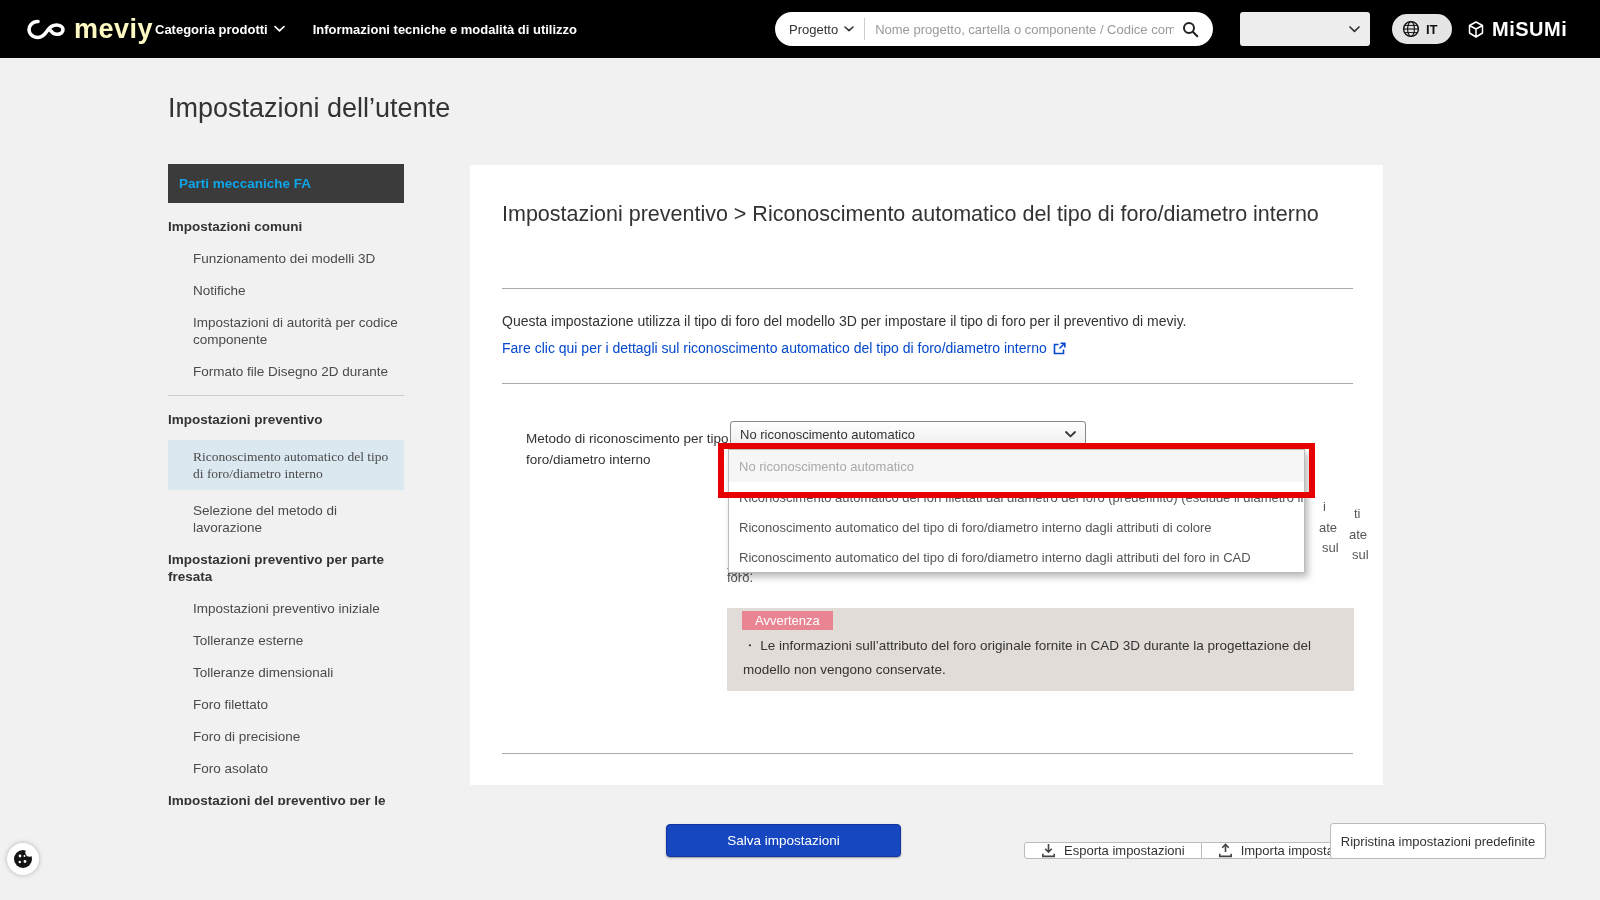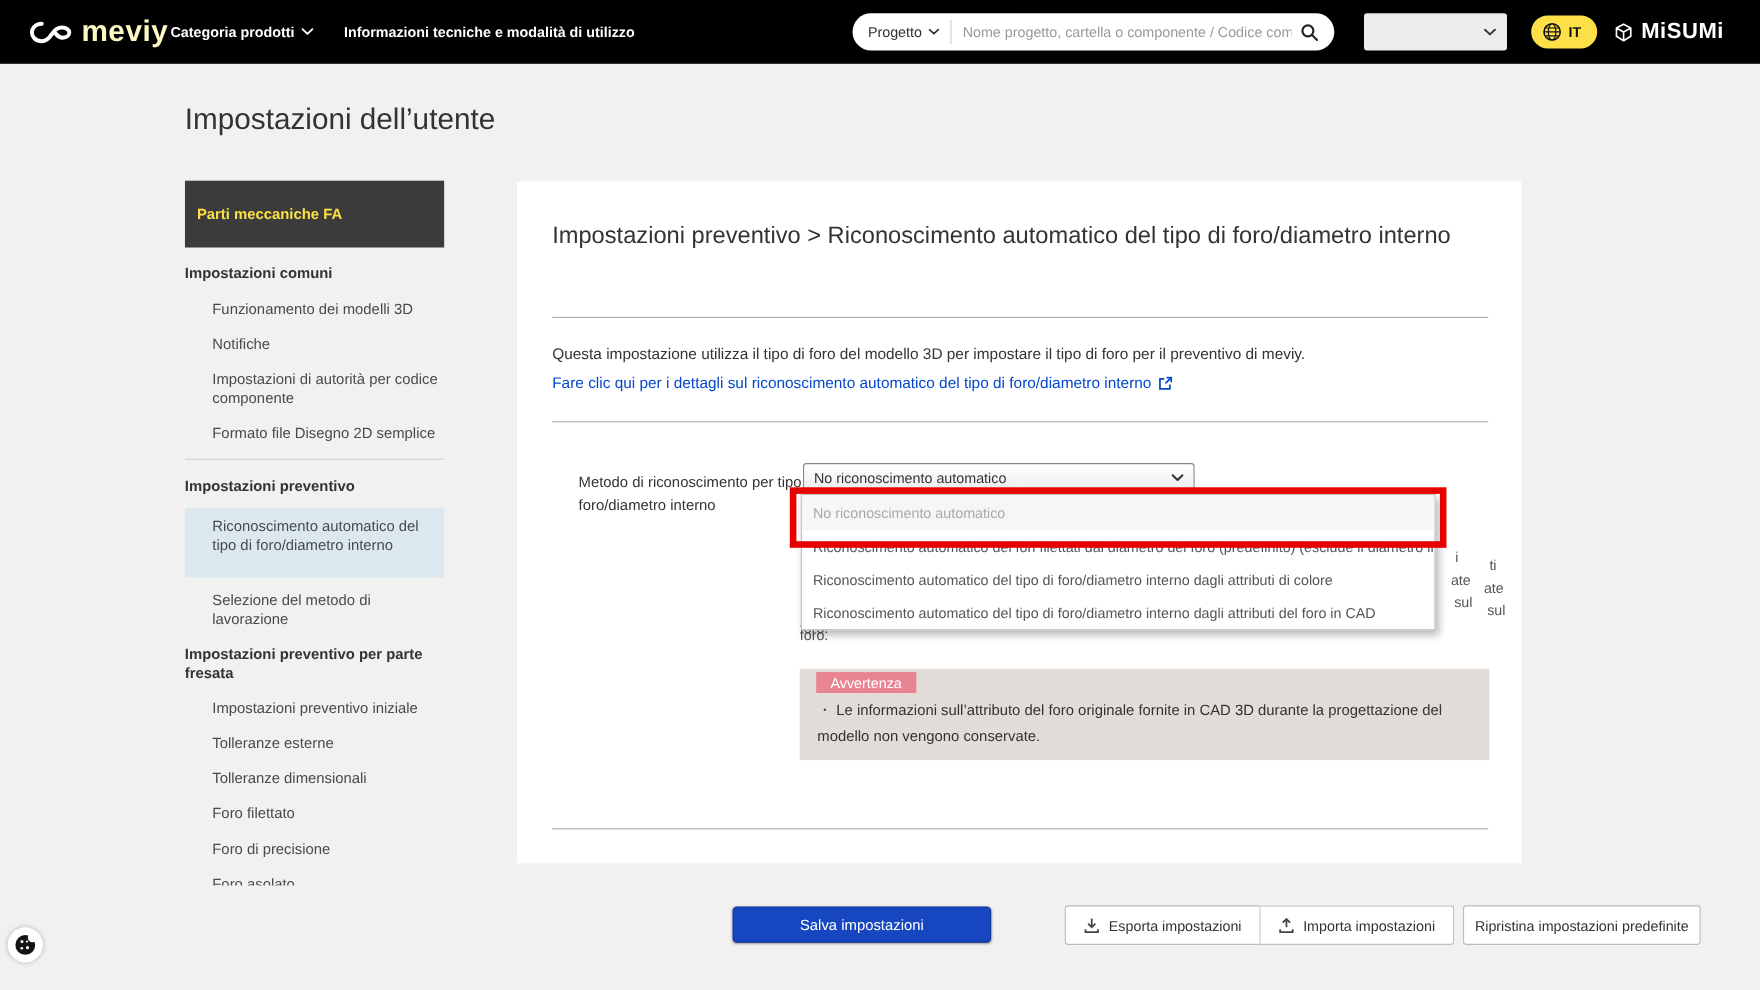--- a/index.html
+++ b/index.html
@@ -17,34 +17,34 @@
   .brand { left:26px; display:flex; align-items:center; gap:6px; cursor:pointer; }
   .brand-text { color:#fef9c3; font-size:27px; font-weight:bold; letter-spacing:.5px; }
   .topnav { left:155px; display:flex; align-items:center; gap:28px; }
   .nav-link { color:#fff; font-size:13px; font-weight:bold; display:flex; align-items:center; gap:6px; cursor:pointer; }
   .search-pill { left:775px; width:438px; height:34px; background:#fff; border-radius:17px; display:flex; align-items:center; padding:0 12px 0 14px; }
   .search-scope { display:flex; align-items:center; gap:6px; font-size:13px; color:#333; padding-right:10px; border-right:1px solid #ccc; height:22px; cursor:pointer; white-space:nowrap; }
   .search-input { flex:1; border:none; outline:none; font-size:13px; padding:0 6px 0 10px; font-family:"Liberation Sans", sans-serif; color:#333; min-width:0; background:transparent; }
   .search-input::placeholder { color:#999; }
   .search-btn { display:flex; align-items:center; cursor:pointer; padding:2px; }
   .empty-select { left:1240px; width:130px; height:34px; background:#ededed; border-radius:3px; display:flex; align-items:center; justify-content:flex-end; padding:0 10px; cursor:pointer; }
-  .lang-pill { left:1392px; height:30px; background:#fde047; border-radius:16px; display:flex; align-items:center; gap:6px; padding:0 14px 0 10px; cursor:pointer; }
+  .lang-pill { left:1392px; height:30px; background:#e5e5e5; border-radius:16px; display:flex; align-items:center; gap:6px; padding:0 14px 0 10px; cursor:pointer; }
   .lang-pill span { font-size:13px; font-weight:bold; color:#111; }
   .misumi { left:1466px; display:flex; align-items:center; gap:6px; cursor:pointer; }
   .misumi span { color:#fff; font-size:20px; font-weight:bold; letter-spacing:.5px;text-align:center; }
 
   
   .page-title { position:absolute; left:168px; top:93px; font-size:27px; font-weight:normal; color:#333; margin:0; }
 
   
   .sidebar { position:absolute; left:168px; top:164px; width:236px; height:641px; overflow:hidden; }
-  .side-dark { background:#3b3b3b; color:#fde047; font-weight:bold; font-size:13.5px; padding:23px 11px; cursor:pointer; }
+  .side-dark { background:#3b3b3b; color:#0ea5e9; font-weight:bold; font-size:13.5px; padding:12px 11px; cursor:pointer; }
   .side-section { font-weight:bold; color:#333; font-size:13.5px; margin:15px 0 0; line-height:17px; cursor:pointer; }
   .side-item { color:#4a4a4a; font-size:13.5px; margin:15px 0 0 25px; line-height:17px; cursor:pointer; }
-  .side-item.active { background:#dce8f0; margin:12px 0 0 0; padding:8px 8px 21px 25px; }
+  .side-item.active { background:#dce8f0; margin:12px 0 0 0; padding:8px 8px 8px 25px;font-family:Liberation Serif, serif; }
   .side-item.after-active { margin-top:12px; }
   .side-divider { border-top:1px solid #ccc; margin-top:15px; }
 
   
   .card { position:absolute; left:470px; top:165px; width:913px; height:620px; background:#fff; }
   .card-title { position:absolute; left:32px; top:30px; width:830px; font-size:21.5px; font-weight:normal; color:#333; line-height:38px; margin:0; }
   .hr { position:absolute; left:32px; right:30px; border-top:1px solid #aaa; height:0; }
   .hr1 { top:123px; } .hr2 { top:218px; } .hr3 { top:588px; }
   .desc { position:absolute; left:32px; top:148px; font-size:14px; color:#333; margin:0; }
   .link-row { position:absolute; left:32px; top:175px; display:flex; align-items:center; gap:6px; cursor:pointer; }
@@ -64,21 +64,21 @@
   .frag-r3 { left:849px; top:355px; } .frag-r4 { left:879px; top:362px; }
   .frag-r5 { left:852px; top:375px; } .frag-r6 { left:882px; top:382px; }
   .warning { position:absolute; left:257px; top:443px; width:627px; height:83px; background:#e1dcd8; }
   .warn-label { position:absolute; left:15px; top:3px; background:#e98492; color:#fff; font-size:13px; padding:2px 13px; }
   .warn-text { position:absolute; left:16px; top:26px; right:12px; font-size:13.5px; color:#333; line-height:24px; margin:0; }
 
   
   .save-btn { position:absolute; left:666px; top:824px; width:235px; height:33px; background:#1747c0; border:1px solid #10369e;
               border-radius:4px; color:#fff; font-size:13.5px; display:flex; align-items:center; justify-content:center;
               cursor:pointer; box-shadow:0 1px 2px rgba(0,0,0,.35); font-family:"Liberation Sans", sans-serif; }
-  .io-group { position:absolute; left:968px; top:823px; height:36px; display:flex; }
+  .io-group { position:absolute; left:1024px; top:823px; height:36px; display:flex;align-items:flex-end; }
   .io-btn { display:flex; align-items:center; gap:8px; padding:0 16px; background:#fff; border:1px solid #bbb;
             font-size:13px; color:#333; cursor:pointer; font-family:"Liberation Sans", sans-serif; }
   .io-btn:first-child { border-radius:3px 0 0 3px; }
   .io-btn + .io-btn { border-left:none; border-radius:0 3px 3px 0; }
   .reset-btn { position:absolute; left:1330px; top:823px; width:216px; height:36px; background:#fff; border:1px solid #bbb;
                border-radius:3px; font-size:13px; color:#333; display:flex; align-items:center; justify-content:center;
                cursor:pointer; font-family:"Liberation Sans", sans-serif; }
 
   
   .cookie { position:absolute; left:7px; top:843px; width:32px; height:32px; background:#fff; border-radius:50%;
@@ -142,21 +142,21 @@
 </header>
 
 <h1 class="page-title">Impostazioni dell’utente</h1>
 
 <aside class="sidebar">
   <div class="side-dark">Parti meccaniche FA</div>
   <div class="side-section">Impostazioni comuni</div>
   <div class="side-item">Funzionamento dei modelli 3D</div>
   <div class="side-item">Notifiche</div>
   <div class="side-item">Impostazioni di autorità per codice componente</div>
-  <div class="side-item">Formato file Disegno 2D semplice</div>
+  <div class="side-item">Formato file Disegno 2D durante</div>
   <div class="side-divider"></div>
   <div class="side-section">Impostazioni preventivo</div>
   <div class="side-item active">Riconoscimento automatico del tipo di foro/diametro interno</div>
   <div class="side-item after-active">Selezione del metodo di lavorazione</div>
   <div class="side-section">Impostazioni preventivo per parte fresata</div>
   <div class="side-item">Impostazioni preventivo iniziale</div>
   <div class="side-item">Tolleranze esterne</div>
   <div class="side-item">Tolleranze dimensionali</div>
   <div class="side-item">Foro filettato</div>
   <div class="side-item">Foro di precisione</div>

